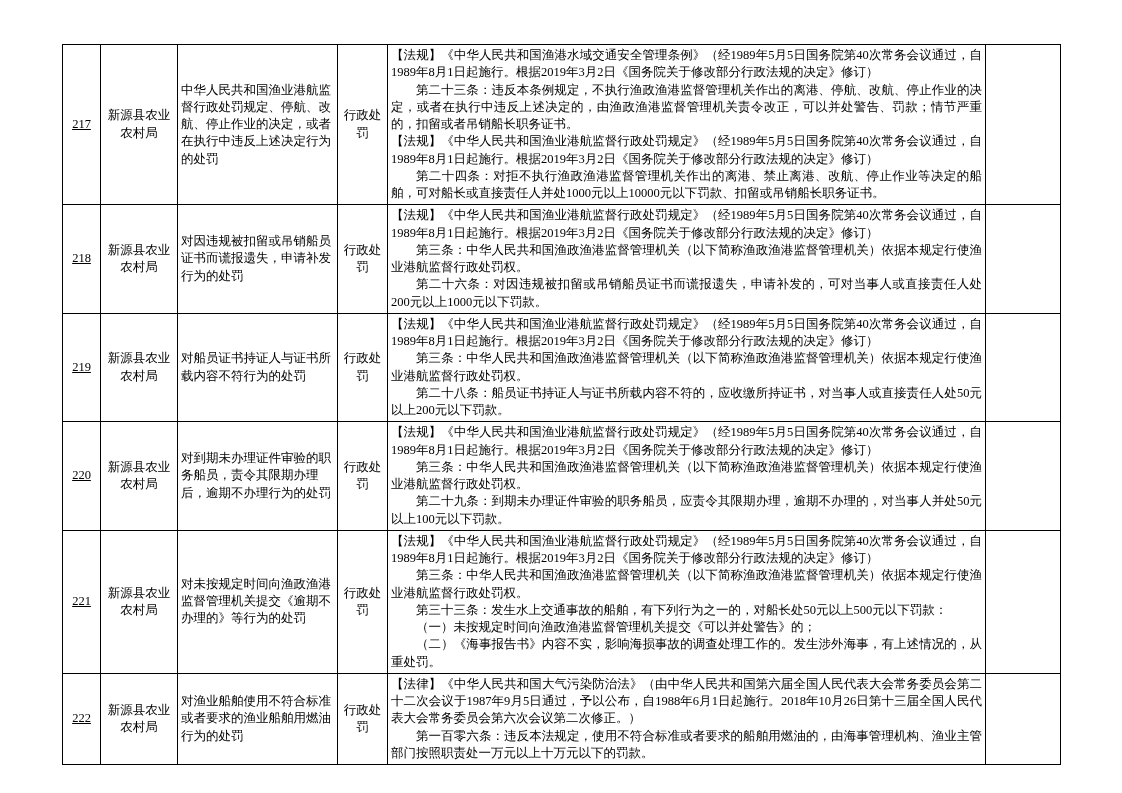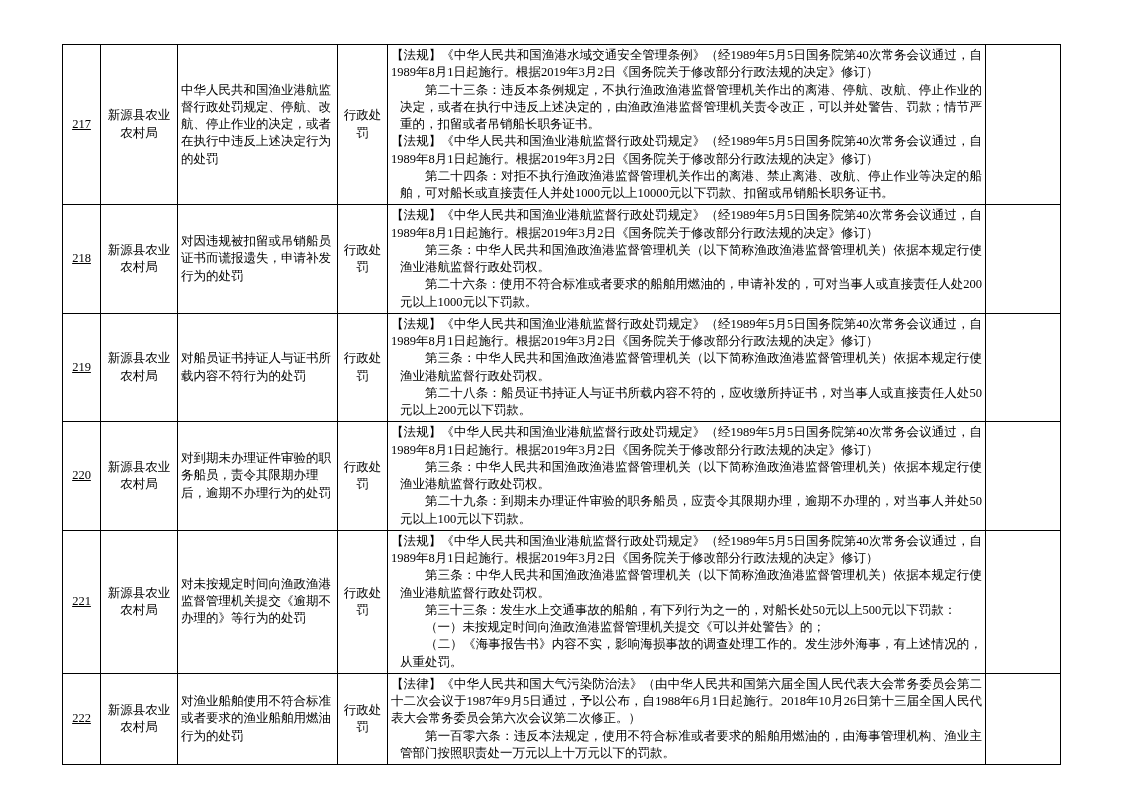--- a/index.html
+++ b/index.html
@@ -71,21 +71,20 @@
     line-height: 1.42;
     padding: 4px 5px 4px 5px;
   }
   td.last { }
   .basis p {
     margin: 0;
     text-align: justify;
   }
   .basis p.indent {
     text-indent: 2em;
-    margin-left: 9px;
   }
 </style>
 </head>
 <body>
 
 <div class="page">
   <table class="doc-table">
     <colgroup>
       <col class="c-num">
       <col class="c-dept">
@@ -114,21 +113,21 @@
 
       <tr>
         <td class="num">218</td>
         <td class="dept">新源县农业农村局</td>
         <td class="item">对因违规被扣留或吊销船员证书而谎报遗失，申请补发行为的处罚</td>
         <td class="type">行政处罚</td>
         <td class="basis">
           <div class="basis">
             <p>【法规】《中华人民共和国渔业港航监督行政处罚规定》（经1989年5月5日国务院第40次常务会议通过，自1989年8月1日起施行。根据2019年3月2日《国务院关于修改部分行政法规的决定》修订）</p>
             <p class="indent">第三条：中华人民共和国渔政渔港监督管理机关（以下简称渔政渔港监督管理机关）依据本规定行使渔业港航监督行政处罚权。</p>
-            <p class="indent">第二十六条：使用不符合标准或者要求的船舶用燃油的，申请补发的，可对当事人或直接责任人处200元以上1000元以下罚款。</p>
+            <p class="indent">第二十六条：对因违规被扣留或吊销船员证书而谎报遗失，申请补发的，可对当事人或直接责任人处200元以上1000元以下罚款。</p>
           </div>
         </td>
         <td class="last"></td>
       </tr>
 
       <tr>
         <td class="num">219</td>
         <td class="dept">新源县农业农村局</td>
         <td class="item">对船员证书持证人与证书所载内容不符行为的处罚</td>
         <td class="type">行政处罚</td>

